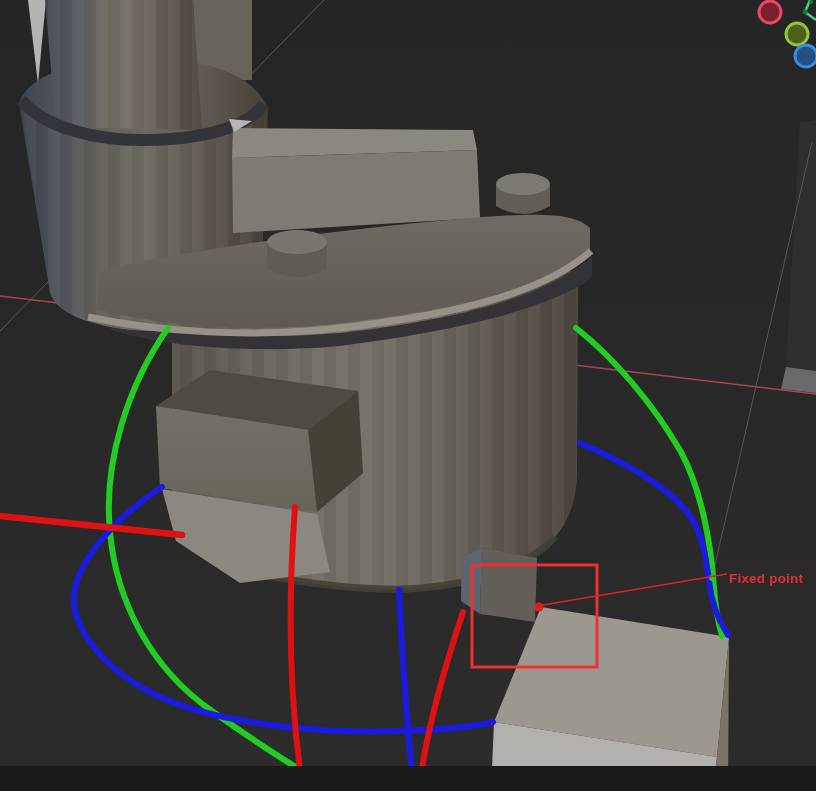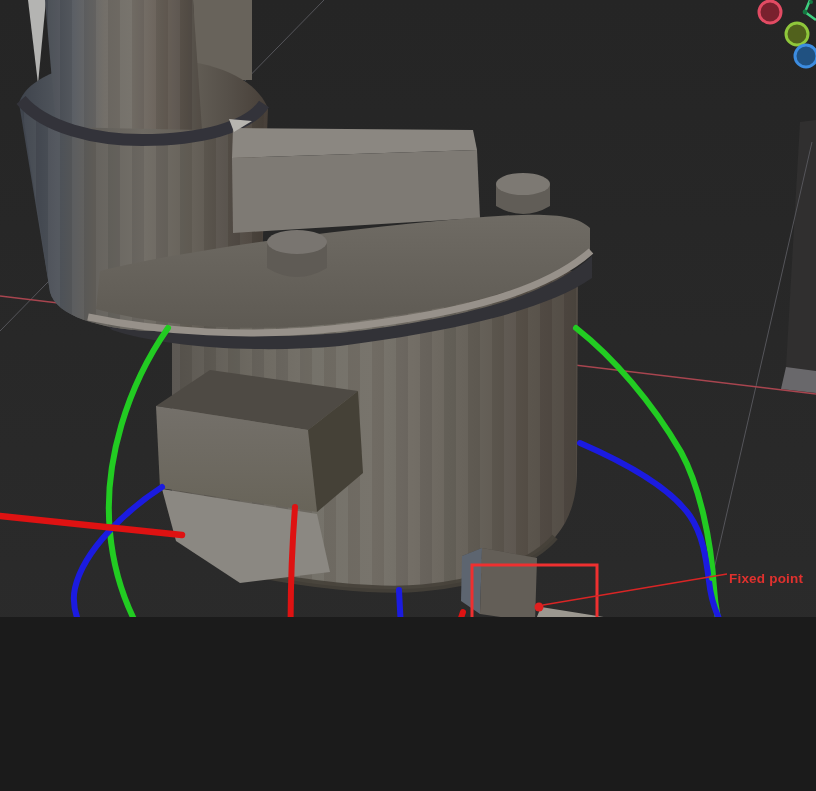--- a/index.html
+++ b/index.html
@@ -1,16 +1,16 @@
 <!DOCTYPE html>
 <html><head>
 <meta charset="utf-8">
 <style>
   html,body{margin:0;padding:0;background:#1b1b1b;}
-  #viewport{position:relative;width:816px;height:617px;overflow:hidden;background:#272727;
+  #viewport{position:relative;width:816px;height:766px;overflow:hidden;background:#272727;
     font-family:"Liberation Sans",sans-serif;}
   svg{display:block}
   text.annotation{font-family:"Liberation Sans","DejaVu Sans",sans-serif;font-weight:bold;
     font-size:13.5px;letter-spacing:.2px}
 </style>
 </head>
 <body>
 
 <div id="viewport">
 <svg width="816" height="791" viewBox="0 0 816 791">

